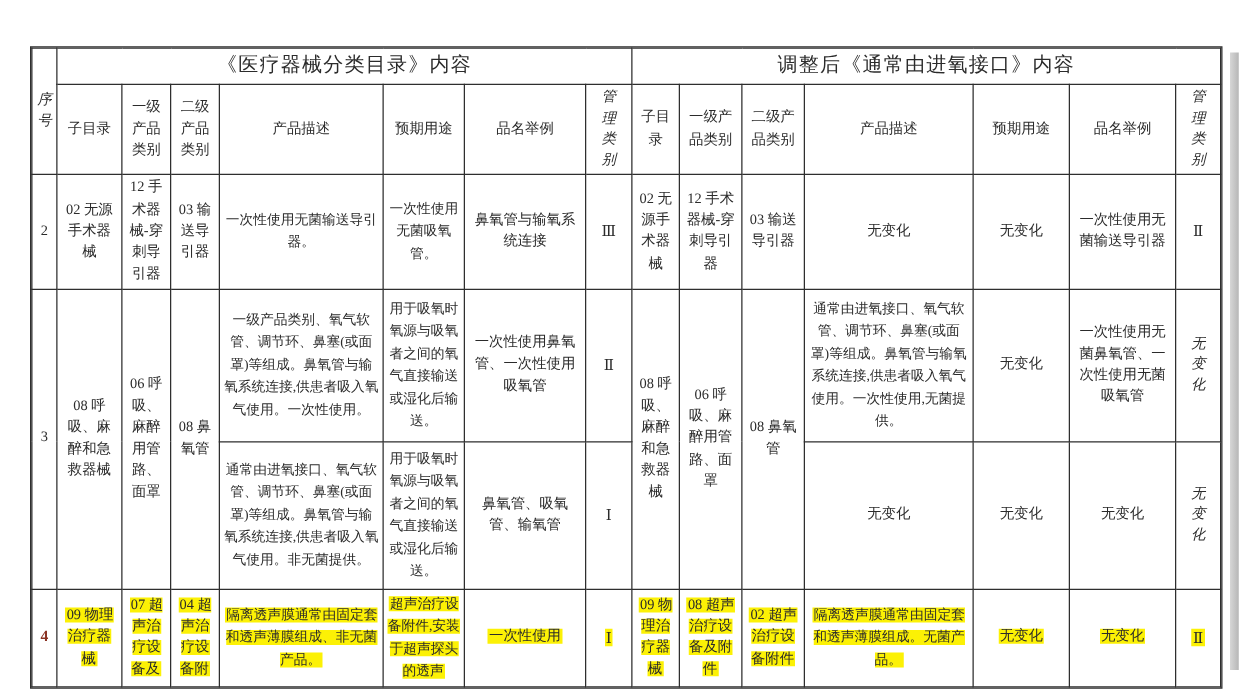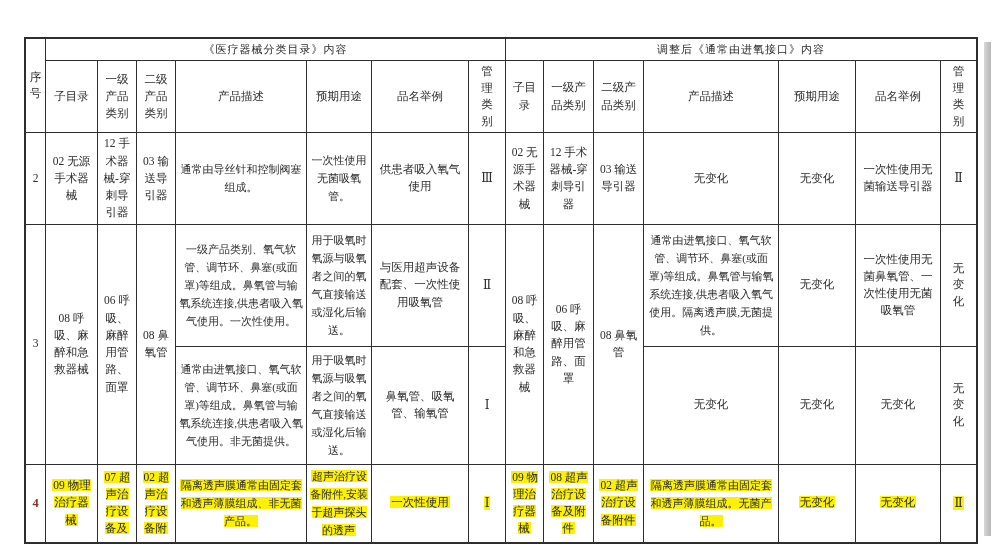--- a/index.html
+++ b/index.html
@@ -3,22 +3,22 @@
 <meta charset="utf-8">
 <style>
   html,body{margin:0;padding:0;background:#ffffff;width:1000px;height:558px;overflow:hidden;
     font-family:"Liberation Serif","DejaVu Serif",serif;color:#2b2b2b;}
   .page{position:relative;width:1000px;height:558px;background:#fff;}
   table.cat{position:absolute;left:25px;top:38px;border-collapse:collapse;table-layout:fixed;
     width:951px;font-size:11.5px;line-height:1.5;}
   table.cat td,table.cat th{border:1px solid #2e2e2e;text-align:center;vertical-align:middle;
     padding:2px 3px;font-weight:normal;overflow:hidden;word-break:break-all;}
   table.cat{outline:1px solid #2e2e2e;}
-  th.group{font-size:11px;letter-spacing:1px;}
-  .vtext{display:inline-block;max-width:1.05em;word-break:break-all;line-height:1.45;margin:0 auto;}
+  th.group{font-size:16px;letter-spacing:1px;}
+  .vtext{display:inline-block;max-width:1.05em;word-break:break-all;line-height:1.45;margin:0 auto;font-style:italic;}
   .desc{font-size:11px;line-height:1.65;}
   .cls{font-family:"Liberation Serif","DejaVu Serif",serif;font-size:12px;}
   .seq4{font-weight:bold;color:#8a3324;font-size:12.5px;}
   mark.hl{background:#fcf105;color:inherit;padding:0 1px;}
   .edge-shadow{position:absolute;left:984px;top:42px;width:7px;height:494px;
     background:linear-gradient(to right,#c9c9c9,#9e9e9e);opacity:.75;}
   col.c-seq{width:20px;}
   col.cL-sub{width:52px;}col.cL-c1{width:39px;}col.cL-c2{width:39px;}
   col.cL-de{width:131px;}col.cL-us{width:65px;}col.cL-na{width:97px;}col.cL-cl{width:37px;}
   col.cR-sub{width:38px;}col.cR-c1{width:50px;}col.cR-c2{width:50px;}
@@ -71,67 +71,67 @@
       <th>预期用途</th>
       <th>品名举例</th>
       <th><span class="vtext">管理类别</span></th>
     </tr>
 
     <tr class="r2">
       <td>2</td>
       <td>02 无源手术器械</td>
       <td>12 手术器械-穿刺导引器</td>
       <td>03 输送导引器</td>
-      <td class="desc">通常由导丝针和控制阀塞组成。</td>
+      <td class="desc">一次性使用无菌输送导引器。</td>
       <td class="desc">一次性使用无菌吸氧管。</td>
-      <td>供患者吸入氧气使用</td>
+      <td>鼻氧管与输氧系统连接</td>
       <td class="cls">Ⅲ</td>
       <td>02 无源手术器械</td>
       <td>12 手术器械-穿刺导引器</td>
       <td>03 输送导引器</td>
       <td>无变化</td>
       <td>无变化</td>
       <td>一次性使用无菌输送导引器</td>
       <td class="cls">Ⅱ</td>
     </tr>
 
     <tr class="r3a">
       <td rowspan="2">3</td>
       <td rowspan="2">08 呼吸、麻醉和急救器械</td>
       <td rowspan="2">06 呼吸、麻醉用管路、面罩</td>
       <td rowspan="2">08 鼻氧管</td>
       <td class="desc">一级产品类别、氧气软管、调节环、鼻塞(或面罩)等组成。鼻氧管与输氧系统连接,供患者吸入氧气使用。一次性使用。</td>
       <td class="desc">用于吸氧时氧源与吸氧者之间的氧气直接输送或湿化后输送。</td>
-      <td>与医用超声设备配套、一次性使用吸氧管</td>
+      <td>一次性使用鼻氧管、一次性使用吸氧管</td>
       <td class="cls">Ⅱ</td>
       <td rowspan="2">08 呼吸、麻醉和急救器械</td>
       <td rowspan="2">06 呼吸、麻醉用管路、面罩</td>
       <td rowspan="2">08 鼻氧管</td>
-      <td class="desc">通常由进氧接口、氧气软管、调节环、鼻塞(或面罩)等组成。鼻氧管与输氧系统连接,供患者吸入氧气使用。隔离透声膜,无菌提供。</td>
+      <td class="desc">通常由进氧接口、氧气软管、调节环、鼻塞(或面罩)等组成。鼻氧管与输氧系统连接,供患者吸入氧气使用。一次性使用,无菌提供。</td>
       <td>无变化</td>
       <td>一次性使用无菌鼻氧管、一次性使用无菌吸氧管</td>
       <td><span class="vtext">无变化</span></td>
     </tr>
 
     <tr class="r3b">
       <td class="desc">通常由进氧接口、氧气软管、调节环、鼻塞(或面罩)等组成。鼻氧管与输氧系统连接,供患者吸入氧气使用。非无菌提供。</td>
       <td class="desc">用于吸氧时氧源与吸氧者之间的氧气直接输送或湿化后输送。</td>
       <td>鼻氧管、吸氧管、输氧管</td>
       <td class="cls">Ⅰ</td>
       <td>无变化</td>
       <td>无变化</td>
       <td>无变化</td>
       <td><span class="vtext">无变化</span></td>
     </tr>
 
     <tr class="r4">
       <td><span class="seq4">4</span></td>
       <td><mark class="hl">09 物理治疗器械</mark></td>
       <td><mark class="hl">07 超声治疗设备及</mark></td>
-      <td><mark class="hl">02 超声治疗设备附</mark></td>
+      <td><mark class="hl">04 超声治疗设备附</mark></td>
       <td class="desc"><mark class="hl">隔离透声膜通常由固定套和透声薄膜组成、非无菌产品。</mark></td>
       <td class="desc"><mark class="hl">超声治疗设备附件,安装于超声探头的透声</mark></td>
       <td><mark class="hl">一次性使用</mark></td>
       <td class="cls"><mark class="hl">Ⅰ</mark></td>
       <td><mark class="hl">09 物理治疗器械</mark></td>
       <td><mark class="hl">08 超声治疗设备及附件</mark></td>
       <td><mark class="hl">02 超声治疗设备附件</mark></td>
       <td class="desc"><mark class="hl">隔离透声膜通常由固定套和透声薄膜组成。无菌产品。</mark></td>
       <td><mark class="hl">无变化</mark></td>
       <td><mark class="hl">无变化</mark></td>

